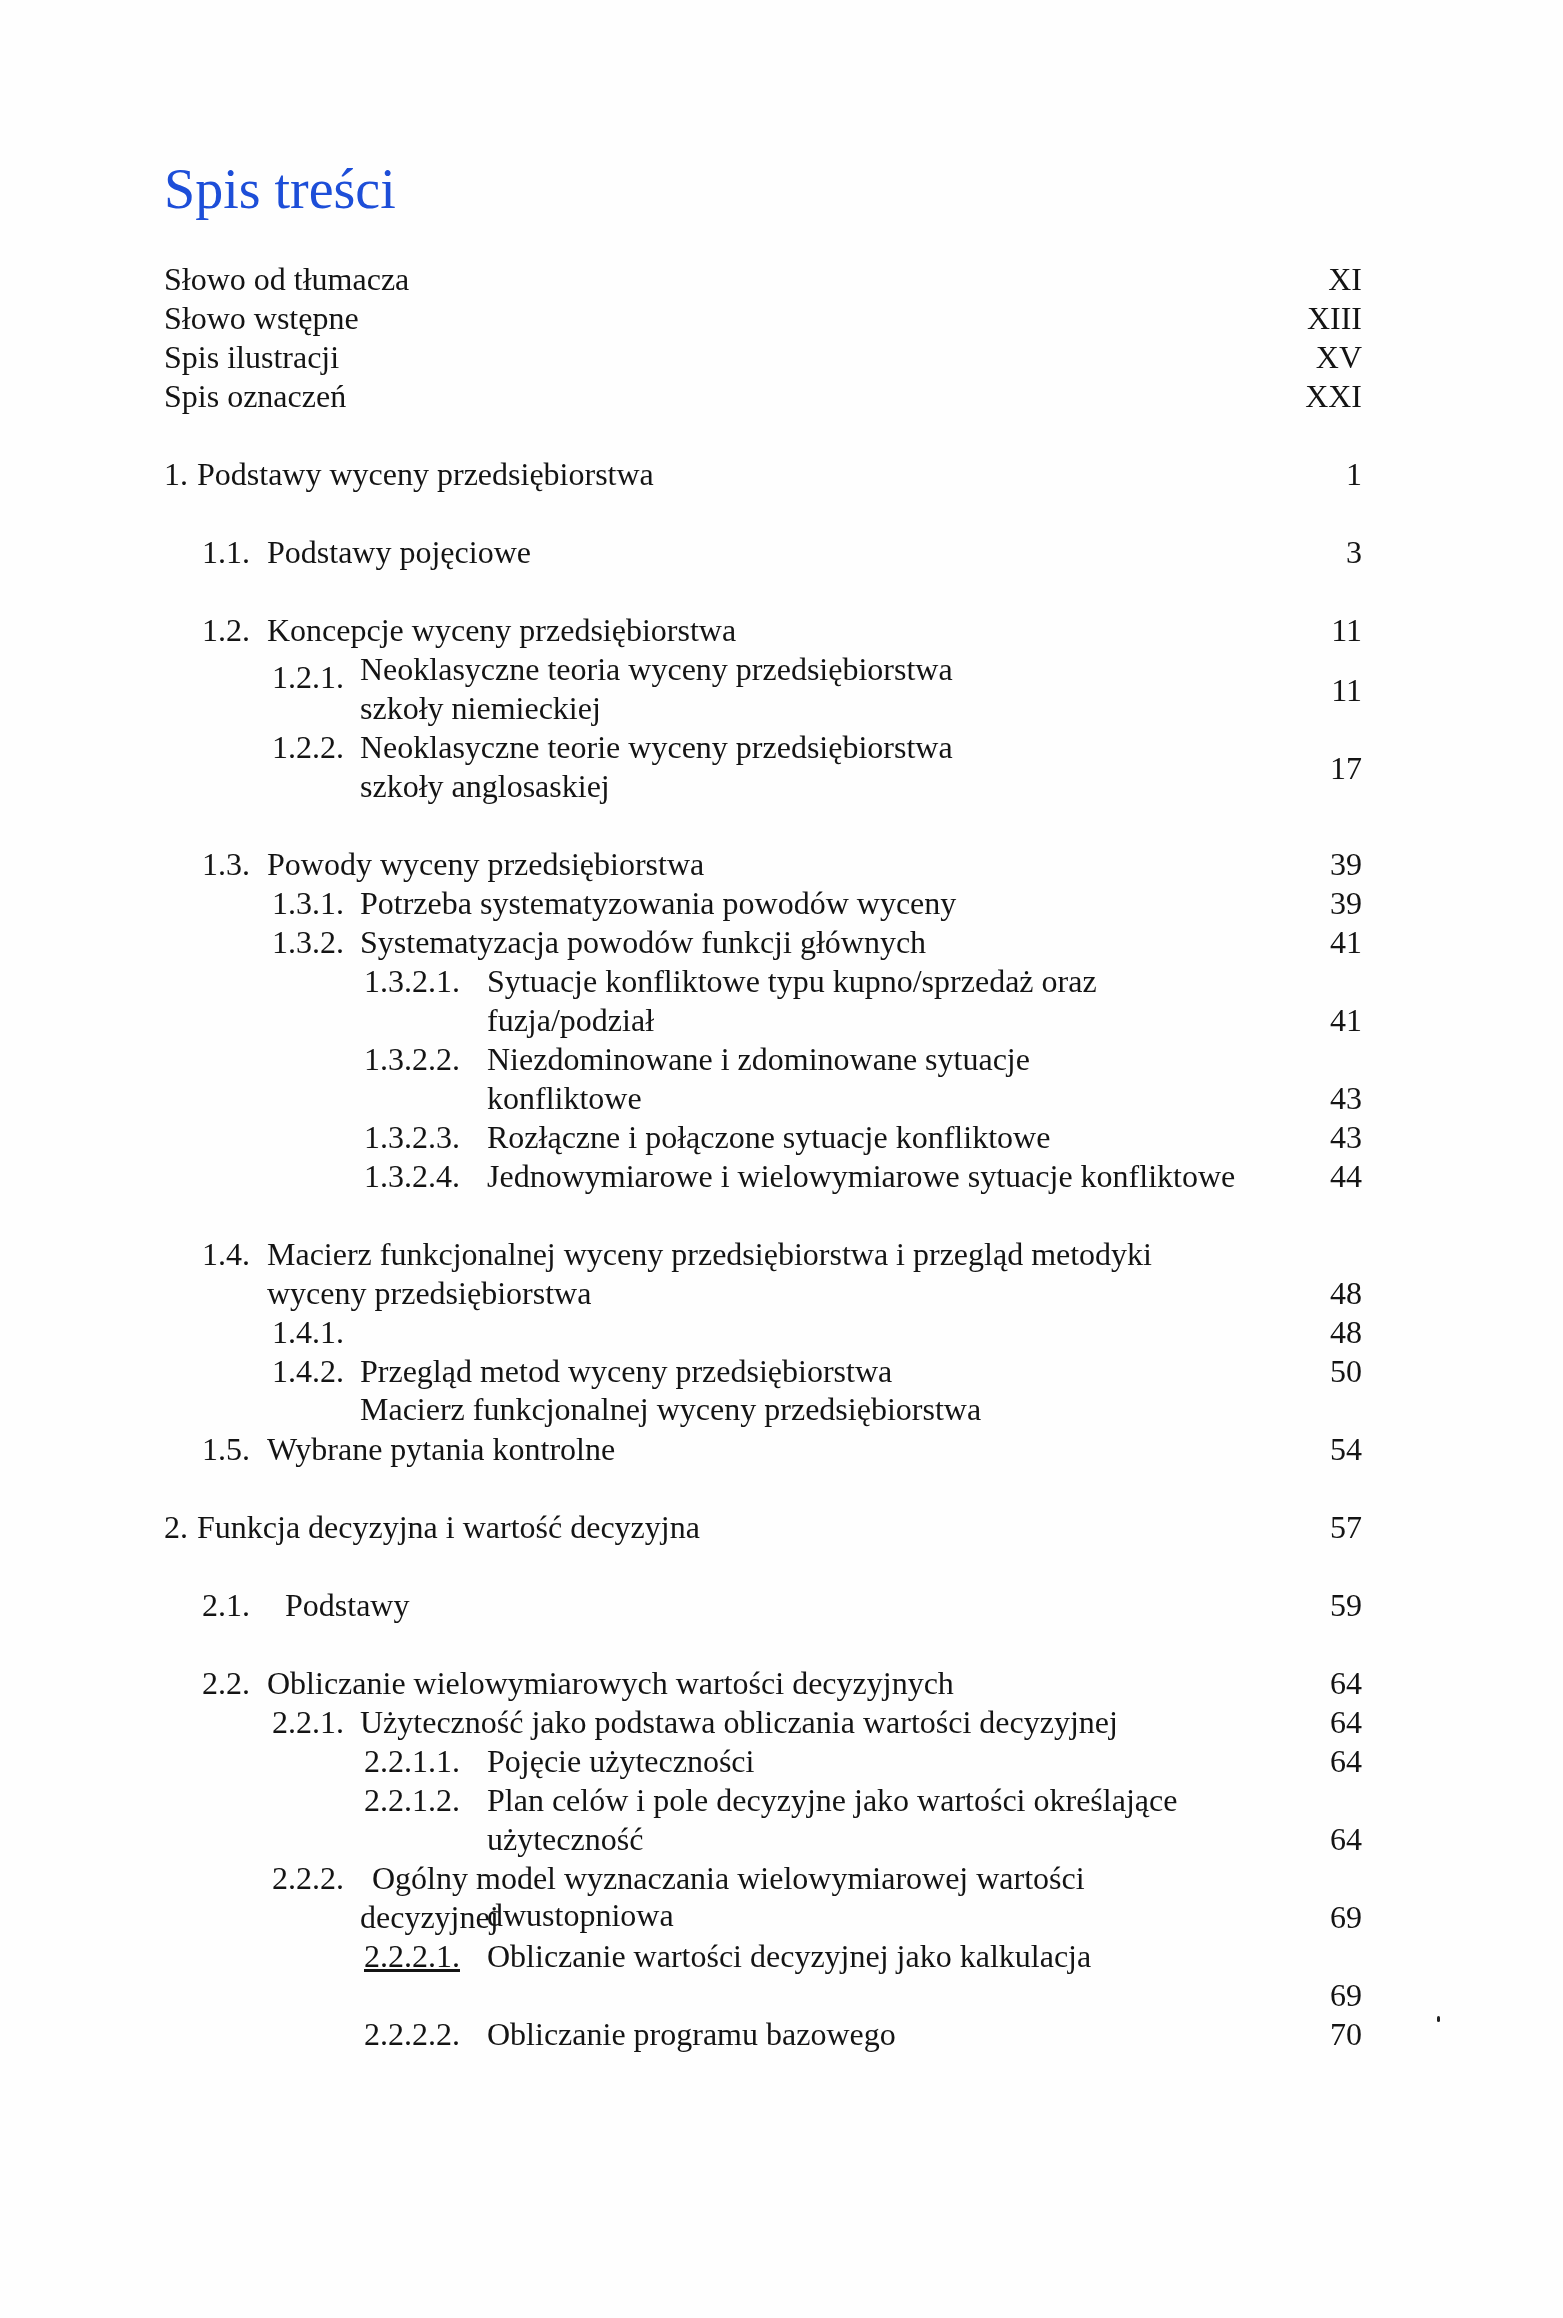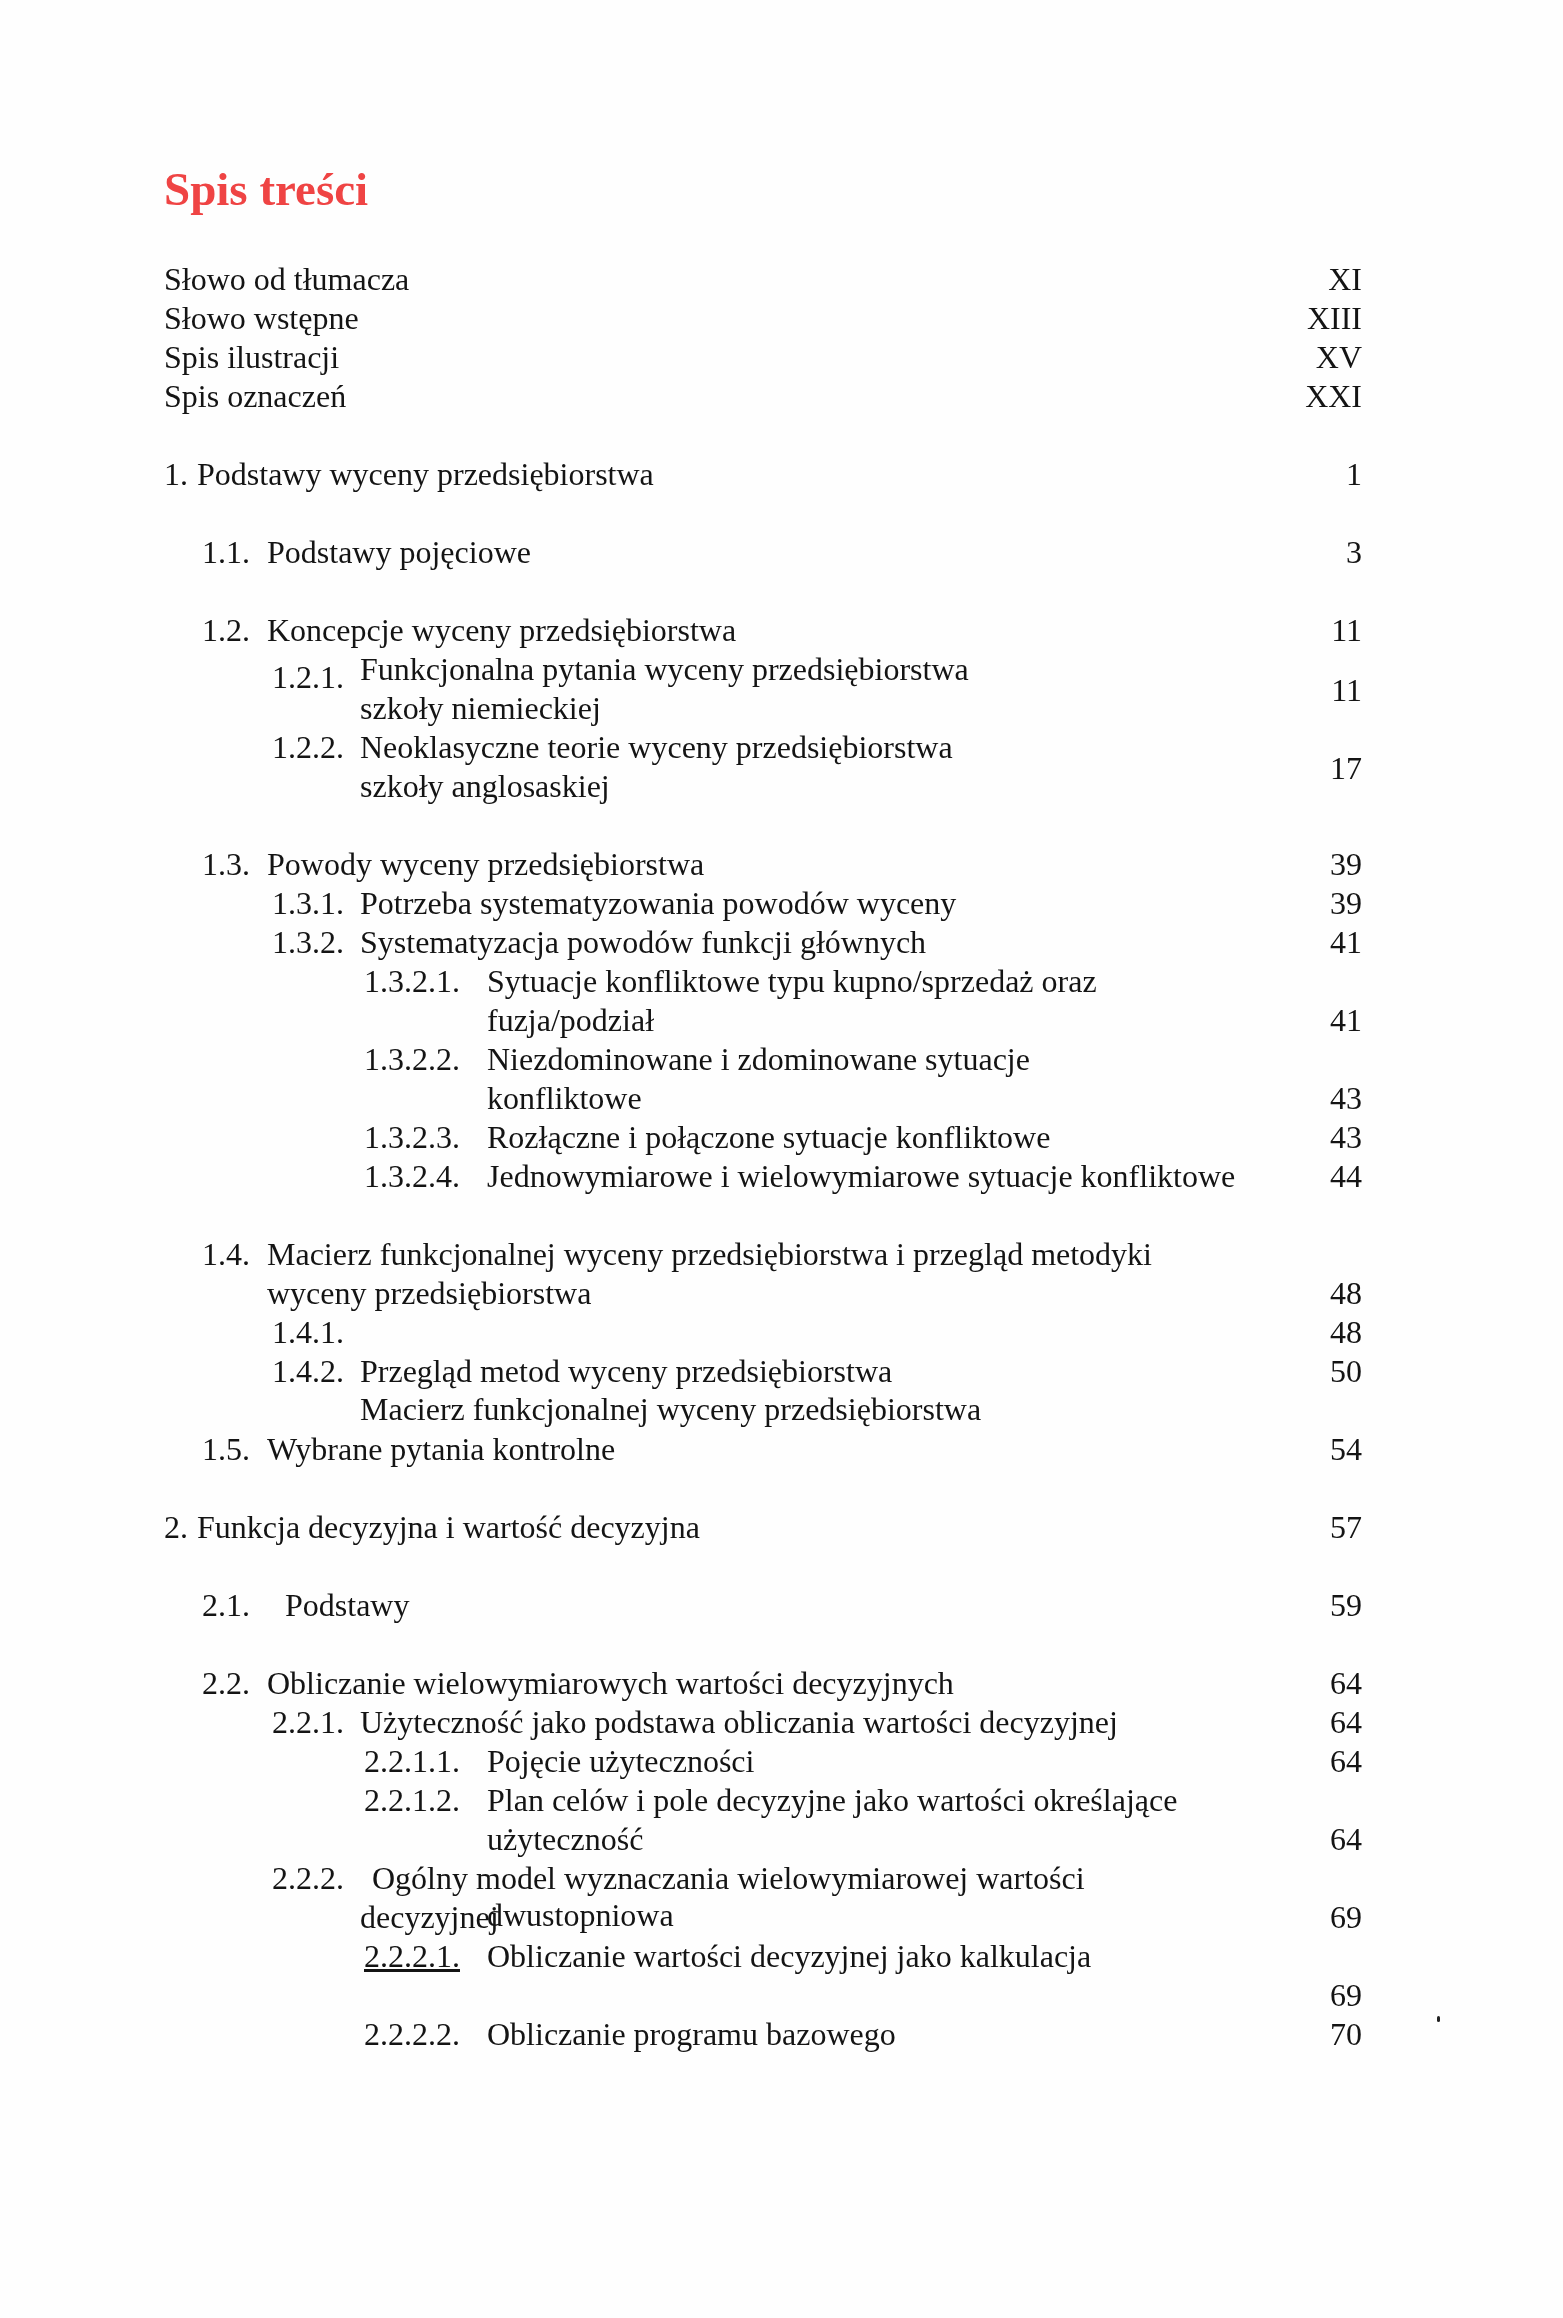--- a/index.html
+++ b/index.html
@@ -1,21 +1,21 @@
 <!DOCTYPE html>
 <html style="font-size:13.3px"><head>
 <meta charset="utf-8">
 <style>
   html, body { margin: 0; padding: 0; background: #ffffff; }
   body { width: 1564px; height: 2319px; position: relative; overflow: hidden; }
   .page { position: absolute; left: 0; top: 0; width: 1564px; height: 2319px; background: #fefefe; }
   .title {
     position: absolute; left: 164px; top: 163px;
     font-family: "Liberation Serif", "DejaVu Serif", serif;
-    font-weight: bold; font-size: 47px; color: #ef4444; margin: 0; line-height: 53px;
+    font-weight: normal; font-size: 56px; color: #1d4ed8; margin: 0; line-height: 53px;
   }
   .toc {
     position: absolute; left: 0; top: 0; width: 1564px;
     font-family: "Liberation Serif", "DejaVu Serif", serif;
     font-size: 32px; color: #141414;
   }
   .entry { position: absolute; left: 0; width: 1564px; }
   .line { position: absolute; white-space: nowrap; line-height: 38px; height: 38px; }
   .num { position: absolute; white-space: nowrap; line-height: 38px; }
   .page-no { position: absolute; right: 202px; text-align: right; white-space: nowrap; line-height: 38px; }
@@ -53,21 +53,21 @@
         <span class="line" style="left: 267px; top: 533px;">Podstawy pojęciowe</span>
         <span class="page-no" style="top: 533px;">3</span>
       </div>
       <div class="entry">
         <span class="num" style="left: 202px; top: 611px;">1.2.</span>
         <span class="line" style="left: 267px; top: 611px;">Koncepcje wyceny przedsiębiorstwa</span>
         <span class="page-no" style="top: 611px;">11</span>
       </div>
       <div class="entry">
         <span class="num" style="left: 272px; top: 650px; margin-top: 8px;">1.2.1.</span>
-        <span class="line" style="left: 360px; top: 650px;">Funkcjonalna pytania wyceny przedsiębiorstwa</span>
+        <span class="line" style="left: 360px; top: 650px;">Neoklasyczne teoria wyceny przedsiębiorstwa</span>
         <span class="line" style="left: 360px; top: 689px;">szkoły niemieckiej</span>
         <span class="page-no" style="top: 671px;">11</span>
       </div>
       <div class="entry">
         <span class="num" style="left: 272px; top: 728px;">1.2.2.</span>
         <span class="line" style="left: 360px; top: 728px;">Neoklasyczne teorie wyceny przedsiębiorstwa</span>
         <span class="line" style="left: 360px; top: 767px;">szkoły anglosaskiej</span>
         <span class="page-no" style="top: 749px;">17</span>
       </div>
       <div class="entry">

